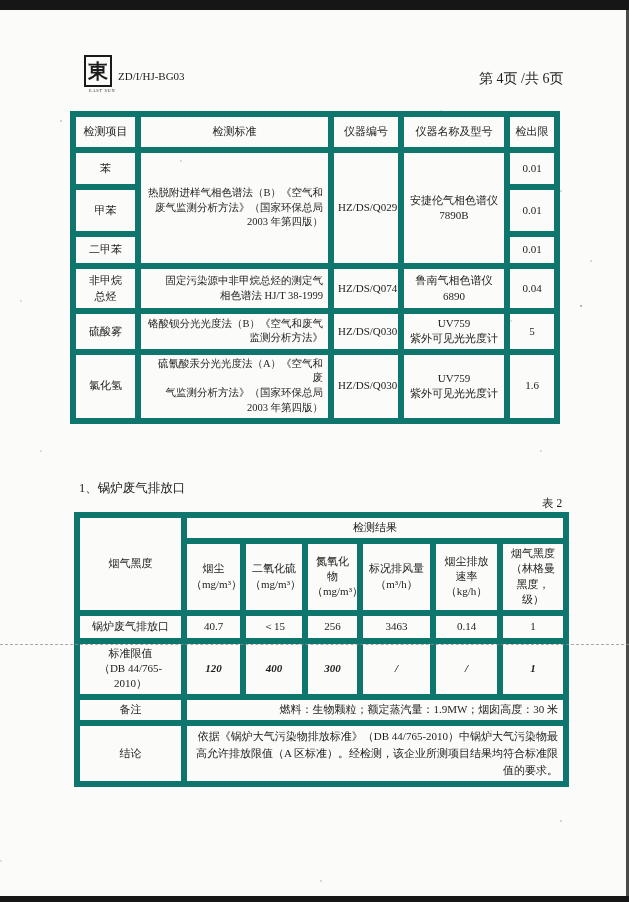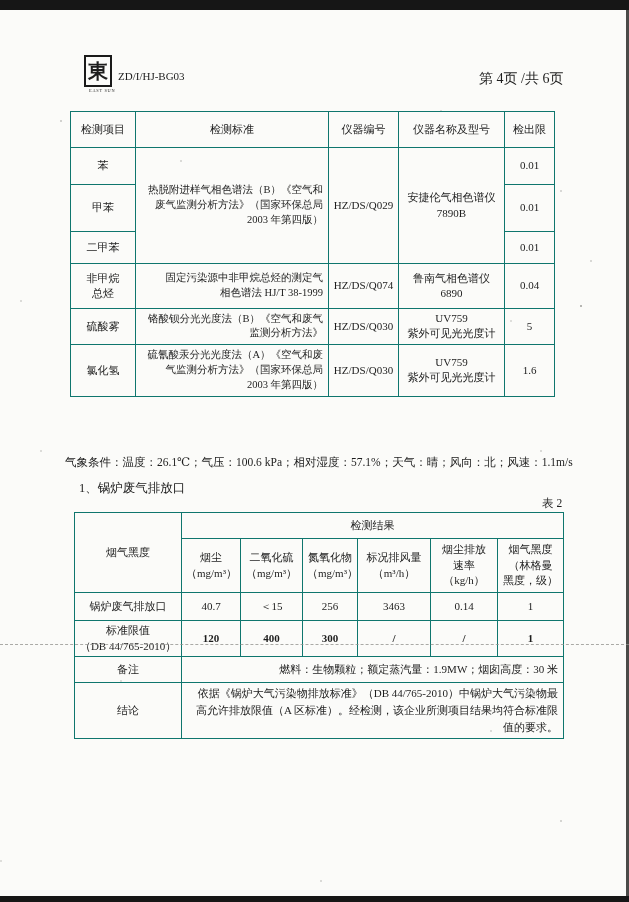--- a/index.html
+++ b/index.html
@@ -33,28 +33,28 @@
     justify-content:center;background:#fbfbf9;}
   .logo-glyph{font-size:20px;font-weight:bold;line-height:1;}
   .logo-caption{font-size:6px;transform:scale(.72);transform-origin:center top;
     letter-spacing:1px;margin-top:1px;color:#2a2a2a;white-space:nowrap;}
   .form-code{position:absolute;left:118px;top:70px;font-size:11px;}
   .commission{position:absolute;left:246px;top:70px;font-size:12.5px;}
   .page-info{position:absolute;left:479px;top:70px;font-size:14px;}
   
   table{border-collapse:collapse;table-layout:fixed;z-index:2;position:absolute;
     background:transparent;}
-  td{border:1px solid #0f766e;font-size:11px;line-height:1.4;text-align:center;
+  td{border:6px solid #0f766e;font-size:11px;line-height:1.4;text-align:center;
     vertical-align:middle;padding:2px 4px;color:#1d1d1d;overflow:hidden;}
   .preline{white-space:pre-line;}
   .tleft{text-align:right;padding-left:7px;padding-right:5px;}
   .std{font-size:10.5px;}
   .t1{left:70px;top:111px;width:484px;border:1.5px solid #3c3c3c;}
   .t2{left:74px;top:512px;width:489px;border:1.5px solid #3c3c3c;}
-  .bold-vals td.val{font-weight:bold;}
+  .bold-vals td.val{font-weight:bold;font-style:italic;}
   
   .section-title{position:absolute;left:84px;top:419px;font-size:15px;font-weight:bold;
     letter-spacing:.5px;}
   .weather{position:absolute;left:65px;top:455px;font-size:11.5px;white-space:nowrap;}
   .subsection{position:absolute;left:79px;top:480px;font-size:12.5px;}
   .table-label{position:absolute;left:542px;top:496px;font-size:11.5px;}
 </style>
 </head>
 <body>
 
@@ -134,21 +134,20 @@
 气监测分析方法》（国家环保总局
 2003 年第四版）</td>
       <td>HZ/DS/Q030</td>
       <td class="preline">UV759
 紫外可见光光度计</td>
       <td>1.6</td>
     </tr>
   </tbody>
     </table>
 
-  <div class="weather">气象条件：温度：26.1℃；气压：100.6 kPa；相对湿度：57.1%；天气：晴；风向：北；风速：1.1m/s</div>
   <div class="subsection">1、锅炉废气排放口</div>
   <div class="table-label">表 2</div>
 
   <table class="t2">
     <colgroup>
       <col style="width:107px">
         <col style="width:59px">
         <col style="width:62px">
       <col style="width:55px">
         <col style="width:73px">

